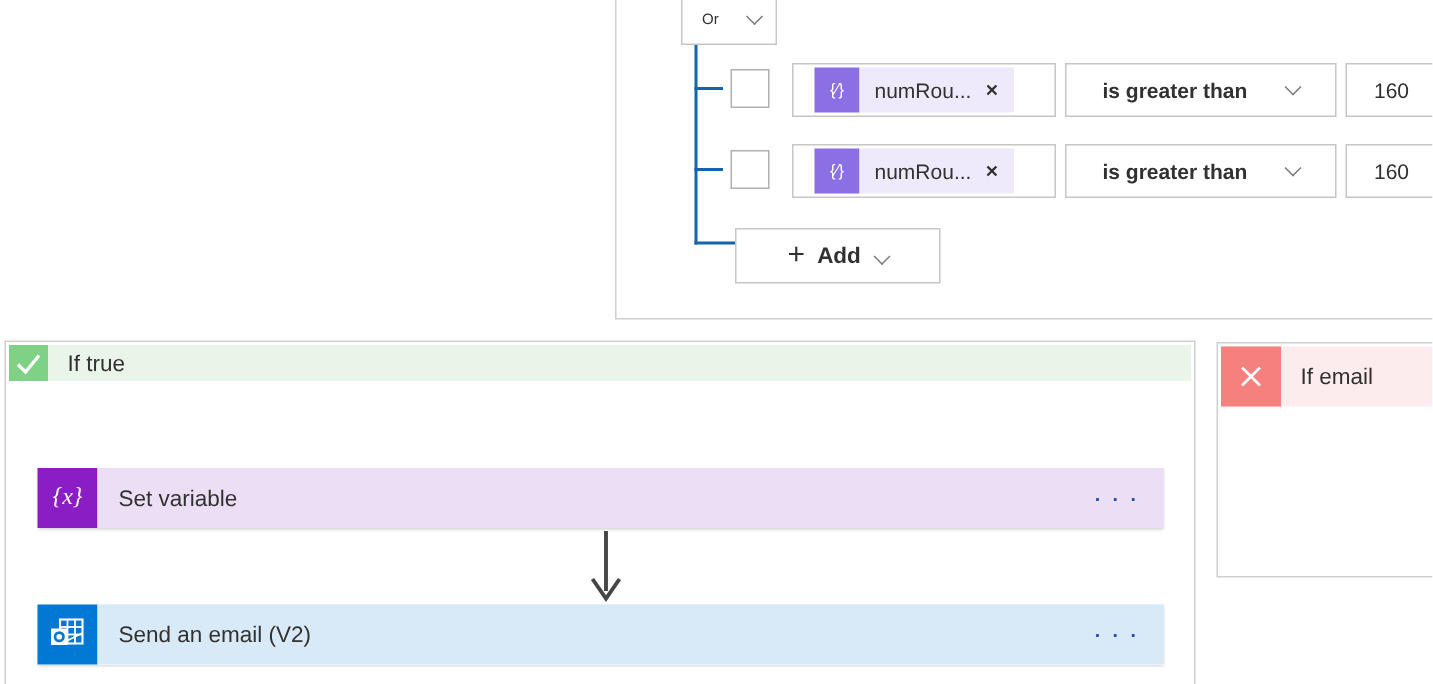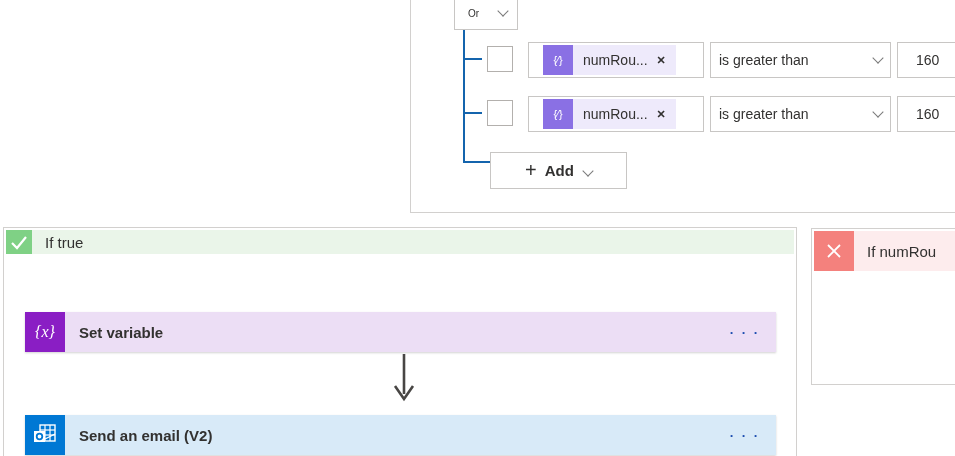--- a/index.html
+++ b/index.html
@@ -24,21 +24,21 @@
   .tree.t2 { left:463px; top:112px; width:19px; height:2px; }
   .tree.t3 { left:463px; top:161px; width:27px; height:2px; }
 
   .row-check { position:absolute; left:487px; width:26px; height:26px;
     background:#fff; border:1px solid #b3b0ad; cursor:pointer; }
   .rc1 { top:46px; } .rc2 { top:100px; }
 
   .cond-box { position:absolute; height:36px; background:#fff; border:1px solid #c8c6c4;
     display:flex; align-items:center; font-size:14px; }
   .chip-box  { left:528px; width:176px; padding-left:14px; }
-  .op-box    { left:710px; width:181px; padding:0 8px; cursor:pointer; }
+  .op-box    { left:710px; width:181px; padding:0 24px; cursor:pointer;font-weight:bold; }
   .row1 { top:42px; } .row2 { top:96px; }
 
   .token-pill { display:flex; align-items:center; height:30px; }
   .token-icon { width:30px; height:30px; background:#8a70e4; color:#fff; display:flex;
     align-items:center; justify-content:center; font-size:11px; flex:none; }
   .token-body { background:#eeeafb; height:30px; display:flex; align-items:center; padding:0 10px; }
   .token-text { font-size:14px; }
   .token-close { margin-left:9px; font-size:11px; font-weight:bold; color:#323130; cursor:pointer; }
 
   .val-box { position:absolute; left:897px; width:75px; height:36px; border:1px solid #c8c6c4;
@@ -64,29 +64,29 @@
   .bh-false { background:#fdeced; height:40px; }
   .bh-icon { height:100%; aspect-ratio:1/1; flex:none; display:flex; align-items:center;
     justify-content:center; }
   .bh-icon.green { background:#7fd185; }
   .bh-icon.red   { background:#f4817d; }
   .bh-label { font-size:15px; padding-left:13px; }
 
   .action-card { position:absolute; left:21px; width:751px; height:40px; display:flex;
     align-items:stretch; box-shadow:0 1px 2px rgba(0,0,0,0.18); cursor:pointer; }
   .ac-setvar { top:84px; }
-  .ac-email  { top:175px;margin-top:12px; }
+  .ac-email  { top:175px; }
   .ac-icon { width:40px; flex:none; display:flex; align-items:center; justify-content:center; }
   .ac-icon.purple { background:#8a1ec4; color:#fff; font-size:16px; font-style:italic;
     font-family:"Liberation Serif", serif; }
   .ac-icon.blue { background:#0078d4; }
   .ac-bar { flex:1; display:flex; align-items:center; padding:0 16px 0 14px; }
   .ac-bar.lavender { background:#ecdef5; }
   .ac-bar.lightblue { background:#d8eaf8; }
-  .ac-title { font-size:15px;font-weight:bold; }
+  .ac-title { font-size:15px; }
   .ellipsis { margin-left:auto; color:#1b4db0; font-size:13px; font-weight:bold;
     letter-spacing:2px; cursor:pointer; }
 
   .arrow-down { position:absolute; left:385px; top:124px; }
 </style>
 </head>
 <body>
 
 <div id="page">
 
@@ -190,17 +190,17 @@
   </div>
 
   <div class="branch branch-false">
     <div class="branch-header bh-false">
       <span class="bh-icon red">
         <svg width="24" height="24" viewBox="0 0 24 24">
             <line x1="6" y1="6" x2="18" y2="18" stroke="#ffffff" stroke-width="1.8"></line>
             <line x1="18" y1="6" x2="6" y2="18" stroke="#ffffff" stroke-width="1.8"></line>
           </svg>
       </span>
-      <span class="bh-label">If numRou</span>
+      <span class="bh-label">If email</span>
     </div>
   </div>
 
 </div>
 
 </body></html>

